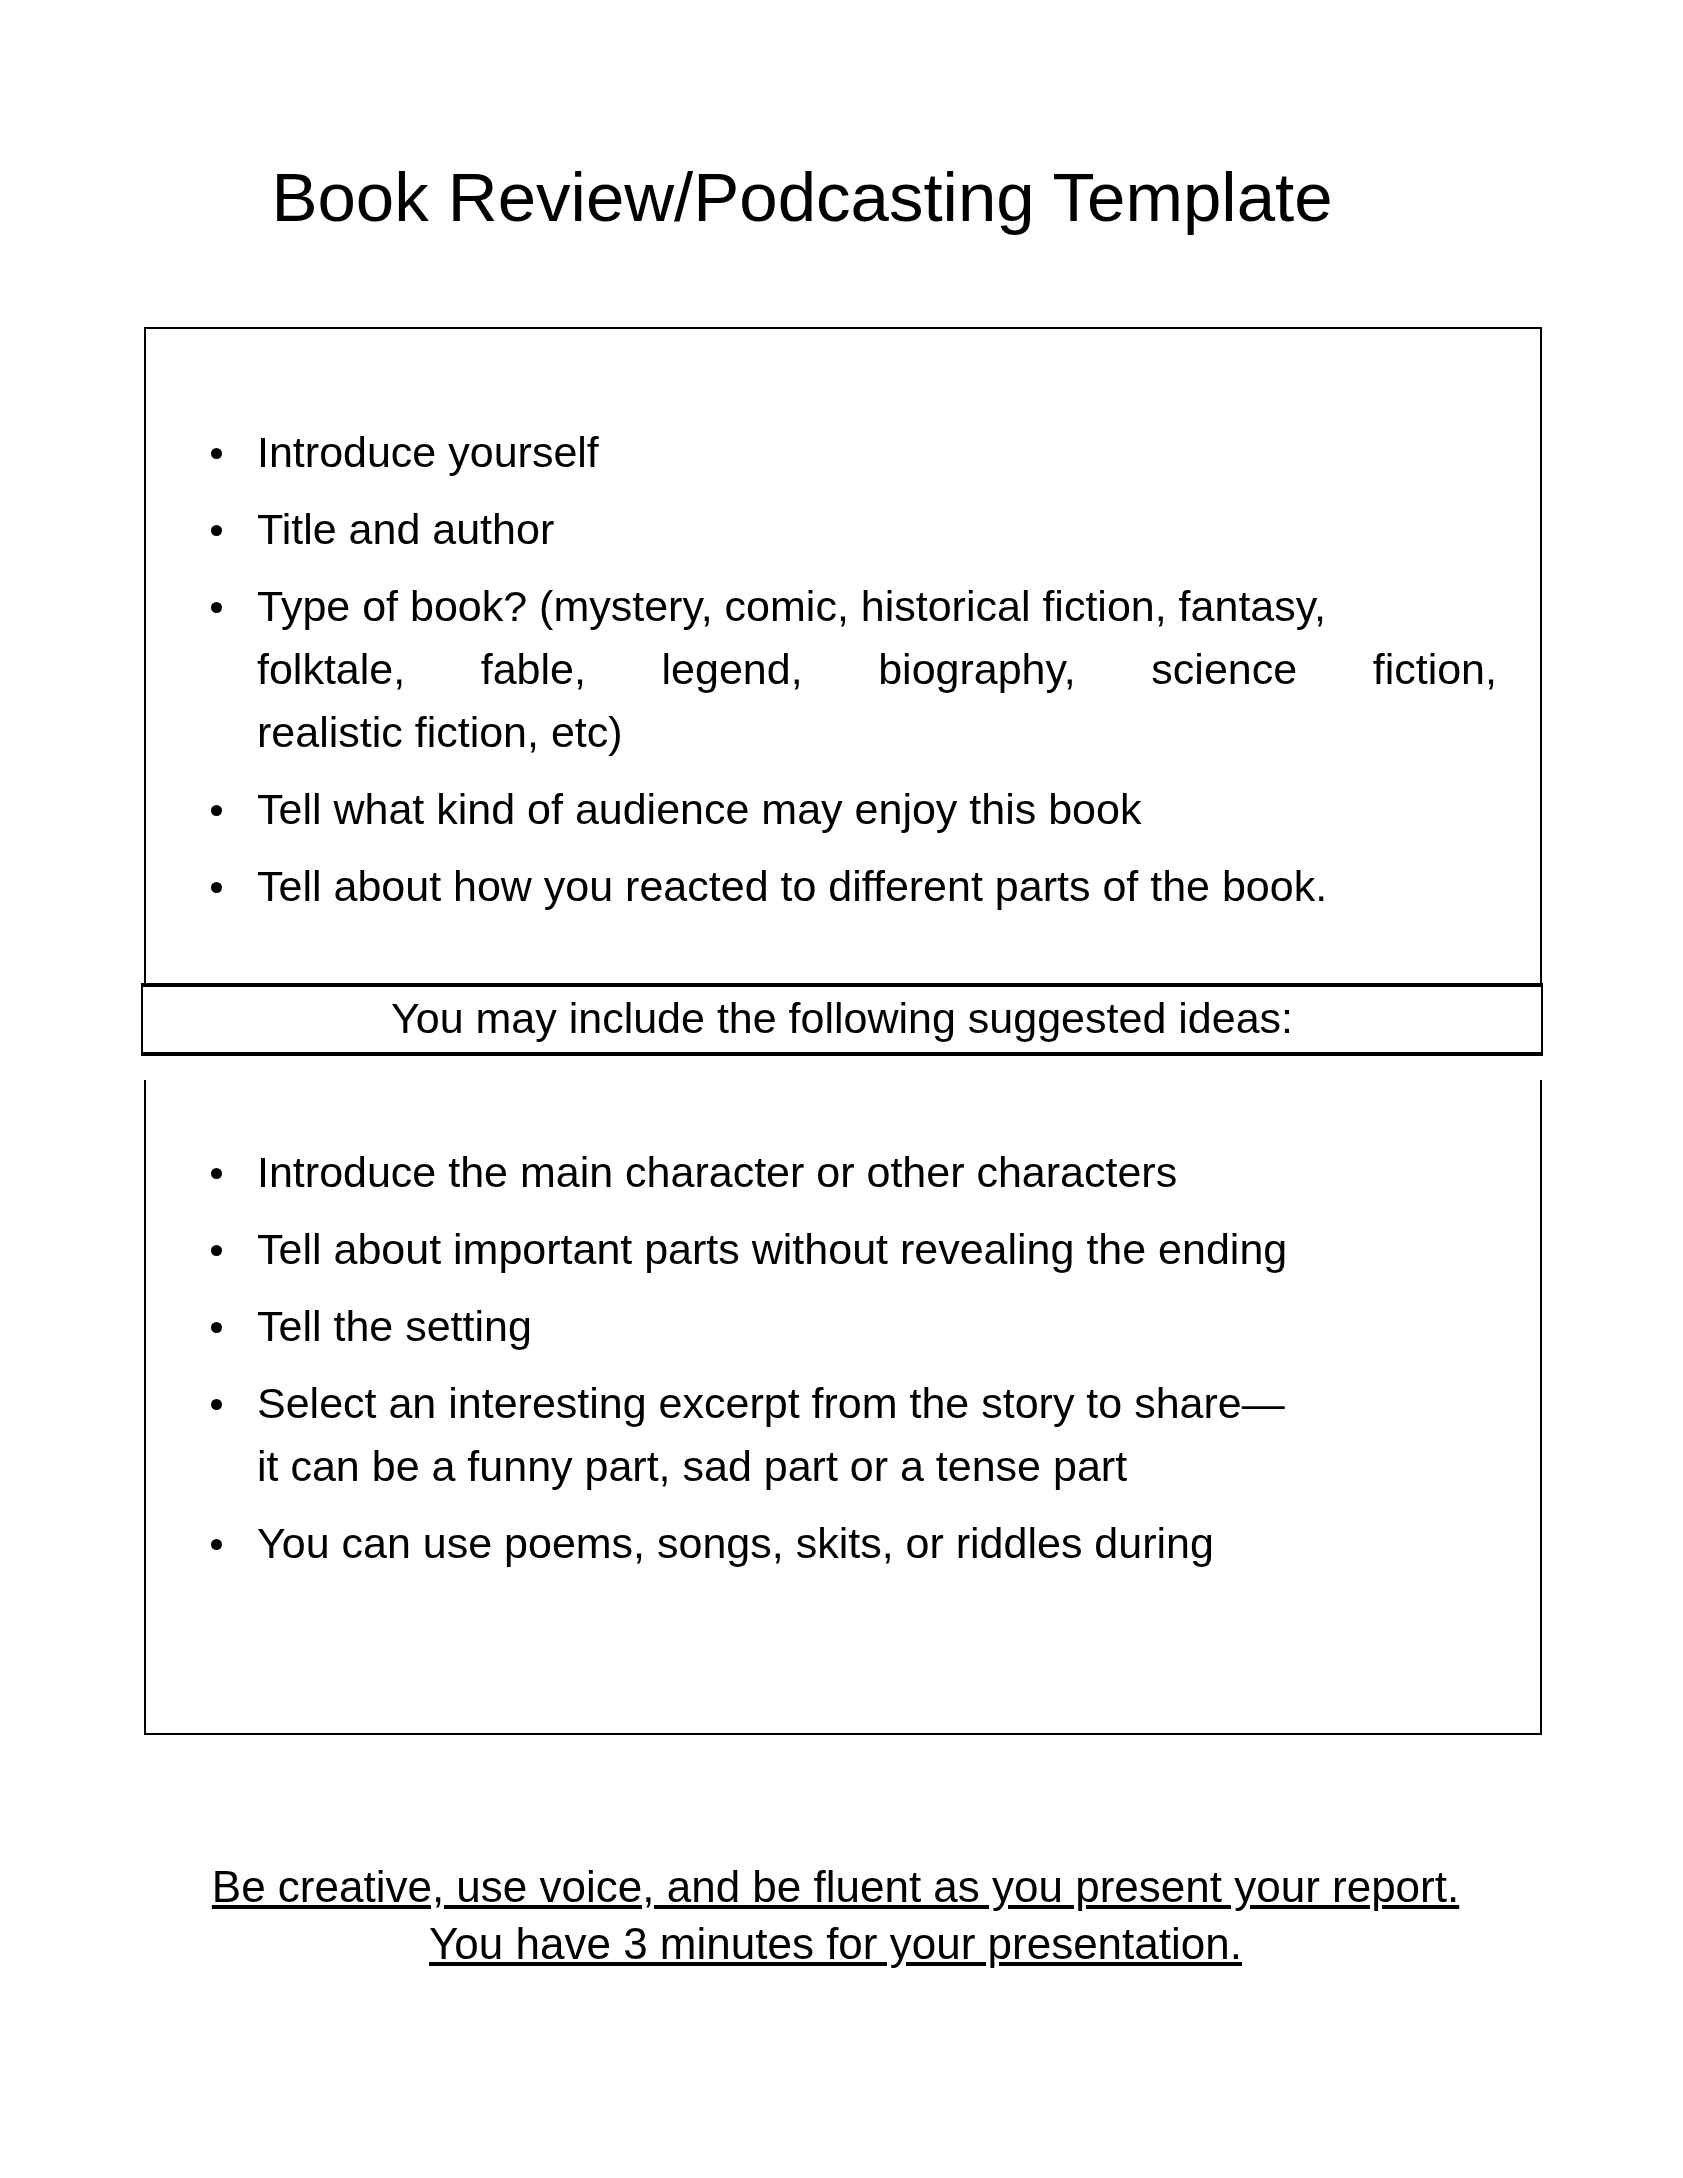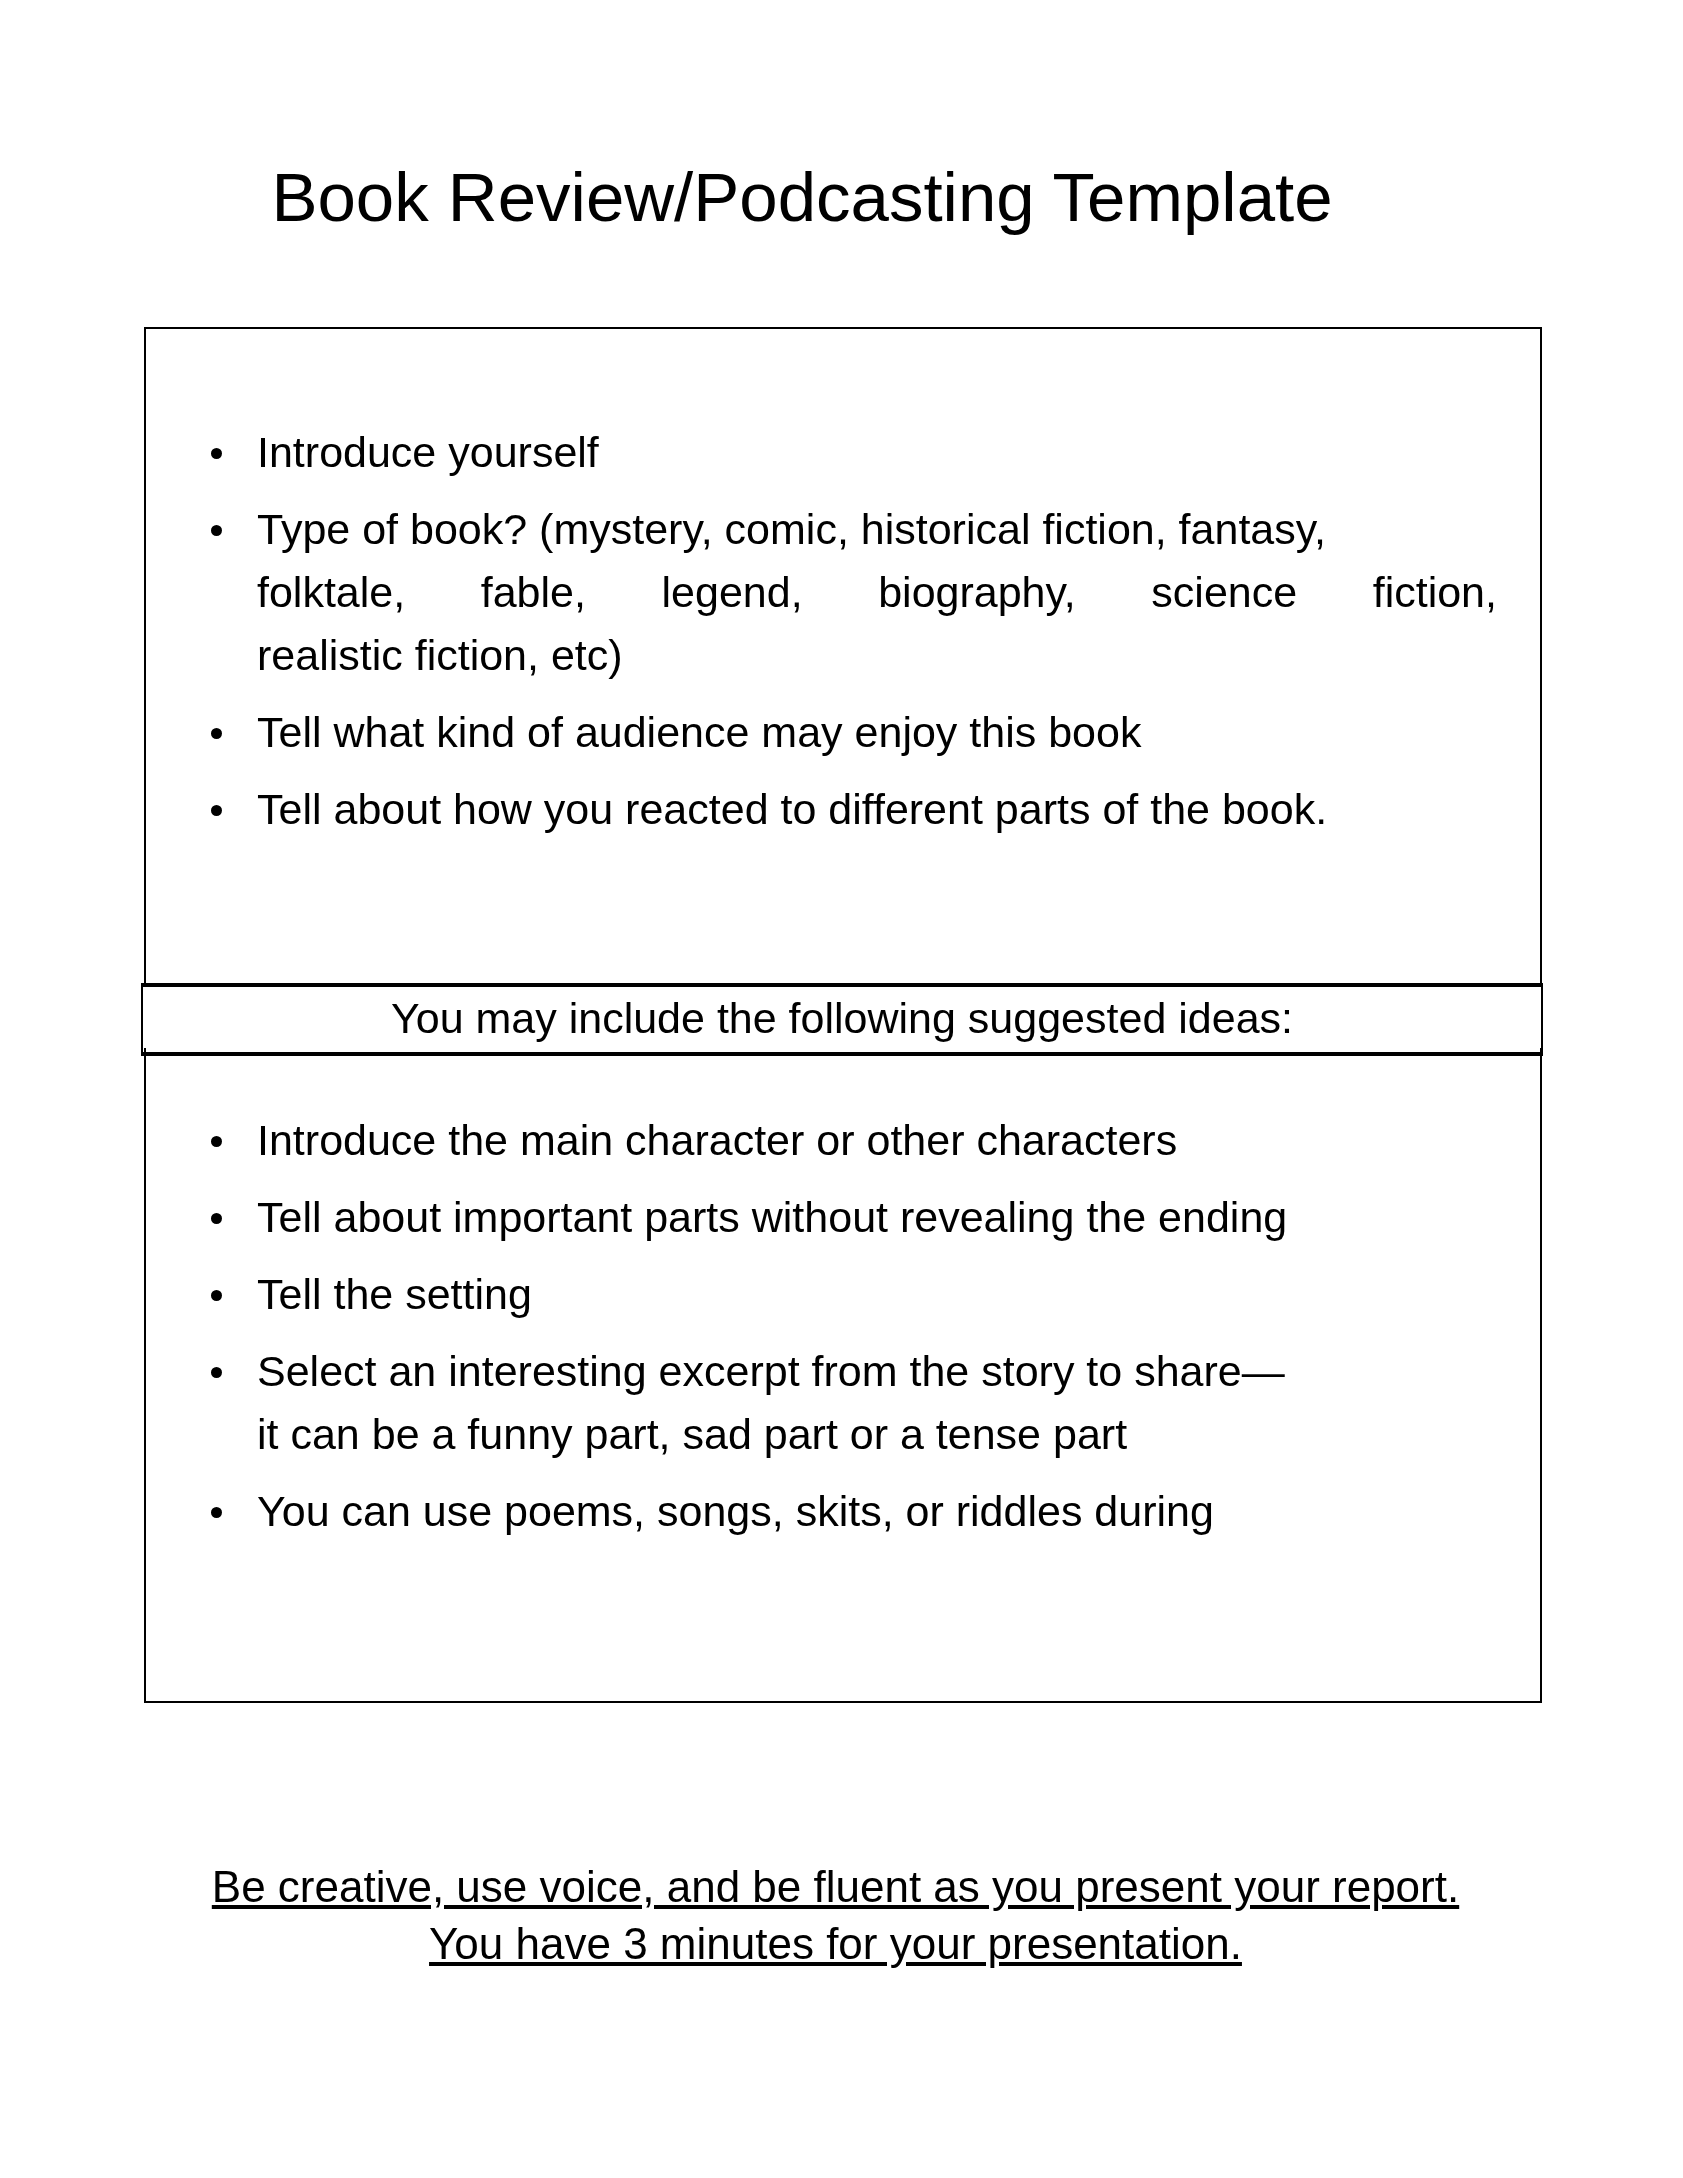--- a/index.html
+++ b/index.html
@@ -52,21 +52,21 @@
     border-left: 2px solid #000000;
     border-right: 2px solid #000000;
     text-align: center;
   }
   .banner .banner-text {
     font-size: 43px;
     line-height: 63px;
     white-space: nowrap;
   }
   .box-bottom {
-    top: 1048px;
+    top: 1080px;
     height: 655px;
     border-top: none;
     padding-top: 61px;
   }
   .bullet-item {
     position: relative;
     padding-left: 111px;
     margin-bottom: 14px;
   }
   .bullet-item .dot {
@@ -107,20 +107,24 @@
 
 <div class="page-title">Book Review/Podcasting Template</div>
 
 <div class="box box-top">
   <div class="bullet-item">
     <span class="dot"></span>
     <div class="line">Introduce yourself</div>
   </div>
   <div class="bullet-item">
     <span class="dot"></span>
+    <div class="line">Title and author</div>
+  </div>
+  <div class="bullet-item">
+    <span class="dot"></span>
     <div class="line">Type of book? (mystery, comic, historical fiction, fantasy,</div>
     <div class="line justify-line">folktale, fable, legend, biography, science fiction,</div>
     <div class="line">realistic fiction, etc)</div>
   </div>
   <div class="bullet-item">
     <span class="dot"></span>
     <div class="line">Tell what kind of audience may enjoy this book</div>
   </div>
   <div class="bullet-item">
     <span class="dot"></span>

